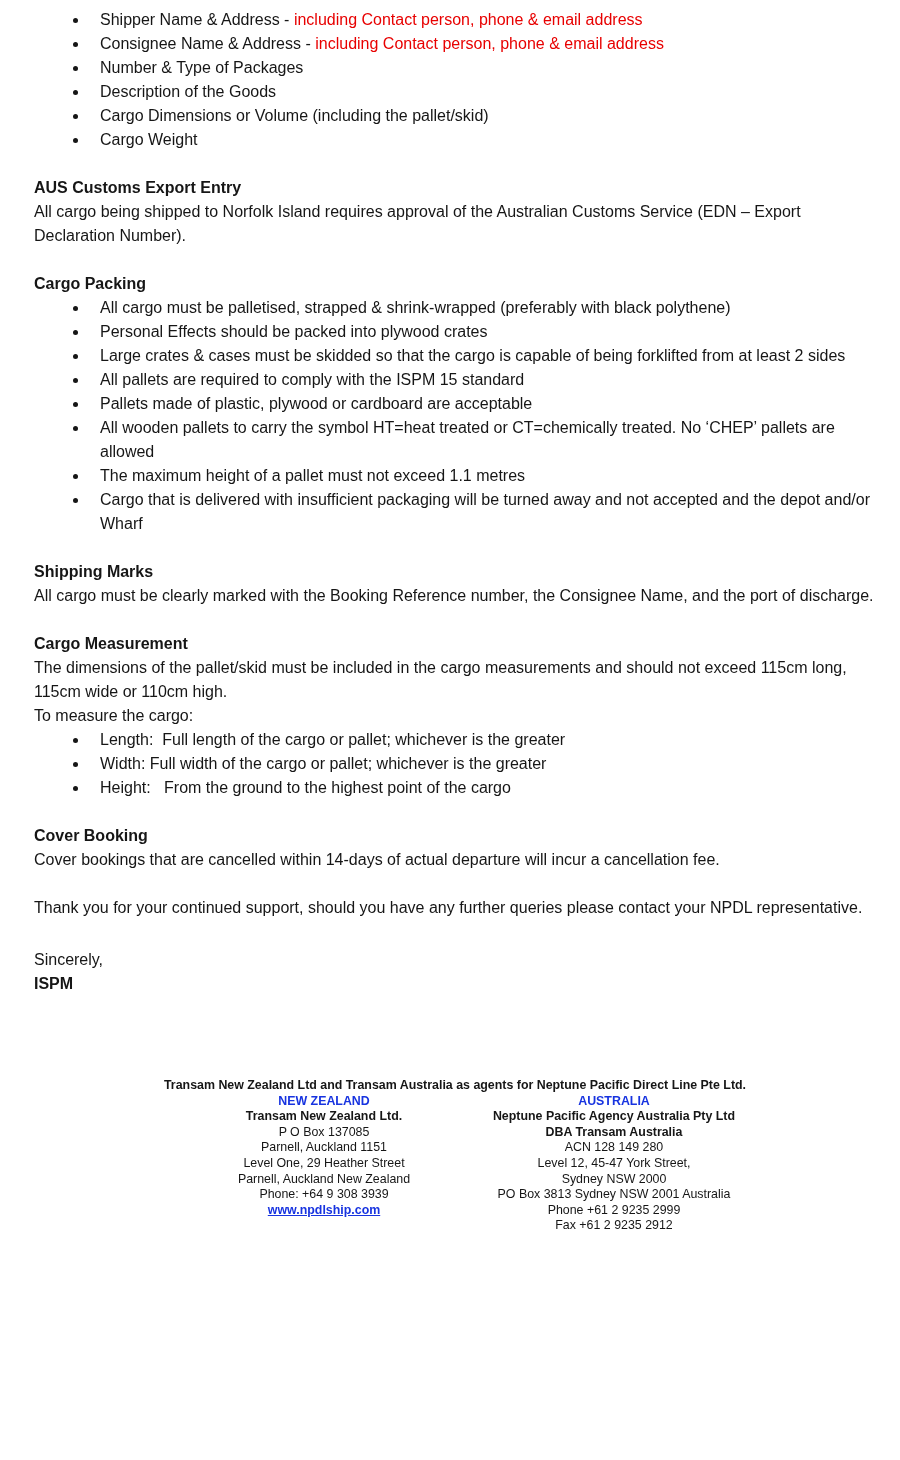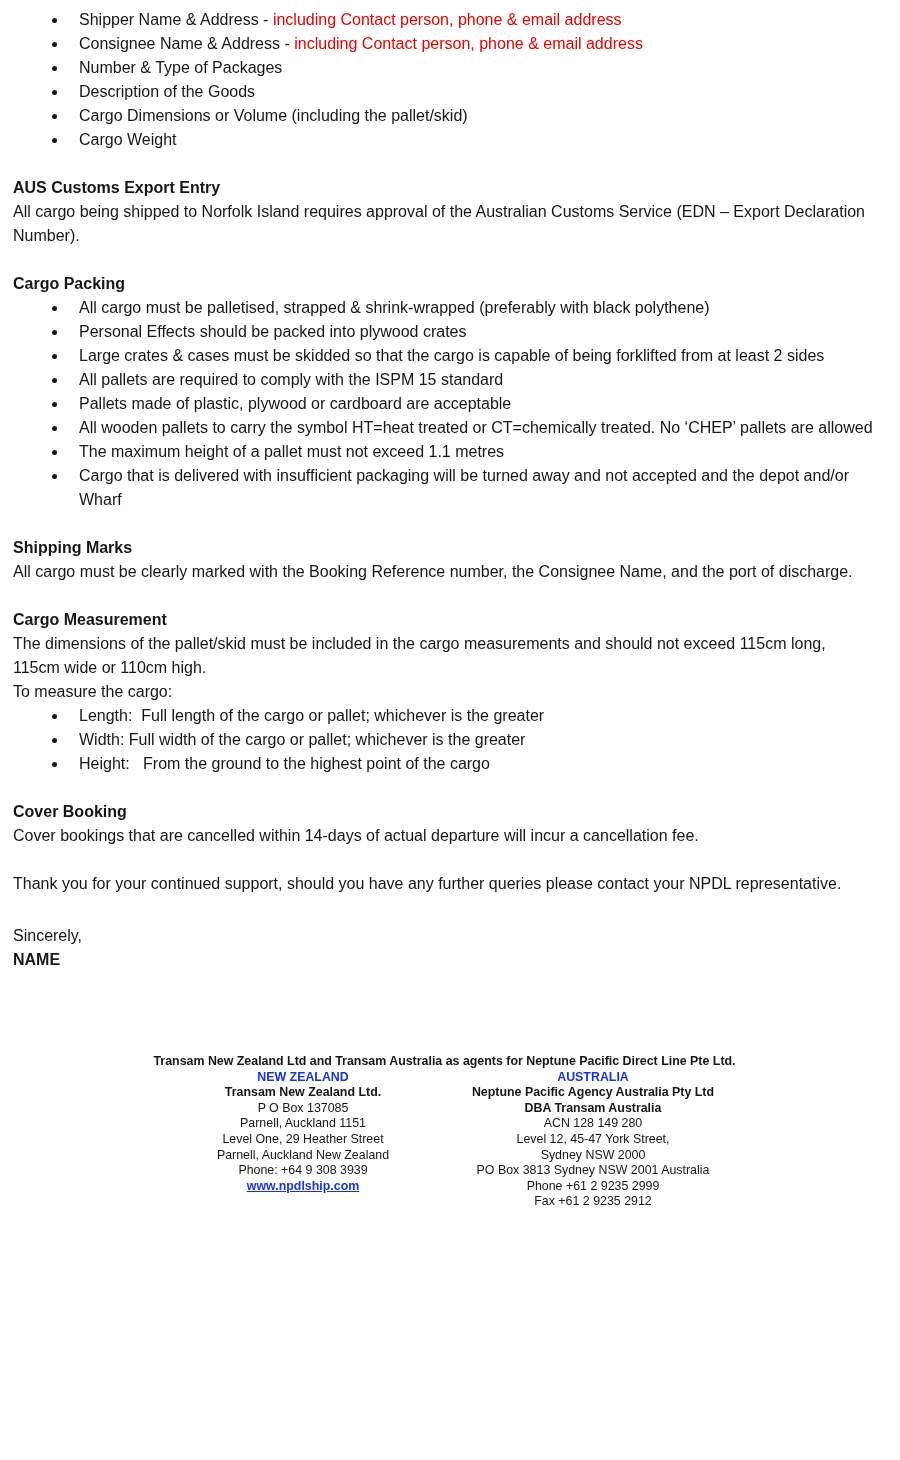--- a/index.html
+++ b/index.html
@@ -9,21 +9,21 @@
     width: 900px;
     height: 1460px;
     overflow: hidden;
     font-family: "Liberation Sans", sans-serif;
     color: #161616;
   }
   .page {
     box-sizing: border-box;
     width: 900px;
     height: 1460px;
-    padding: 8px 24px 0 13px;
+    padding: 8px 24px 0 34px;
     font-size: 16px;
     line-height: 24px;
   }
   h2.section-heading {
     font-size: 16px;
     font-weight: 700;
     margin: 24px 0 0 0;
   }
   p { margin: 0; }
   ul.bullet-list {
@@ -129,21 +129,21 @@
     <li><span class="pre">Height:   From the ground to the highest point of the cargo</span></li>
   </ul>
 
   <h2 class="section-heading">Cover Booking</h2>
   <p>Cover bookings that are cancelled within 14-days of actual departure will incur a cancellation fee.</p>
 
   <p class="thanks-para justified">Thank you for your continued support, should you have any further queries please contact your NPDL representative.</p>
 
   <div class="sincerely-block">
     <div>Sincerely,</div>
-    <div class="signature">NAME</div>
+    <div class="signature">ISPM</div>
   </div>
 
   <div class="footer">
     <div class="footer-agent">Transam New Zealand Ltd and Transam Australia as agents for Neptune Pacific Direct Line Pte Ltd.</div>
     <div class="footer-cols">
       <div class="footer-col col-nz">
         <div class="col-head">NEW ZEALAND</div>
         <div class="company-name">Transam New Zealand Ltd.</div>
         <div>P O Box 137085</div>
         <div>Parnell, Auckland 1151</div>

